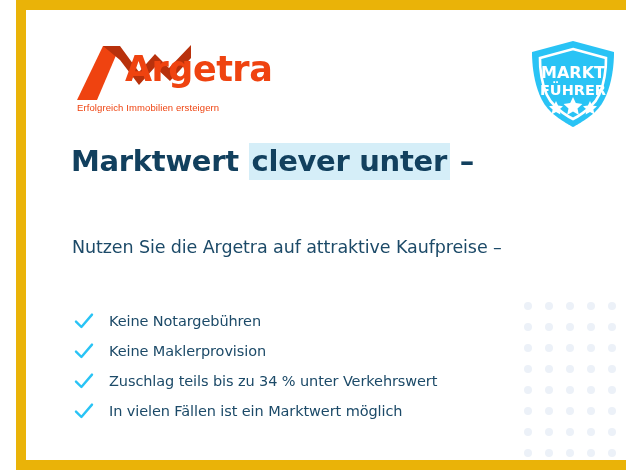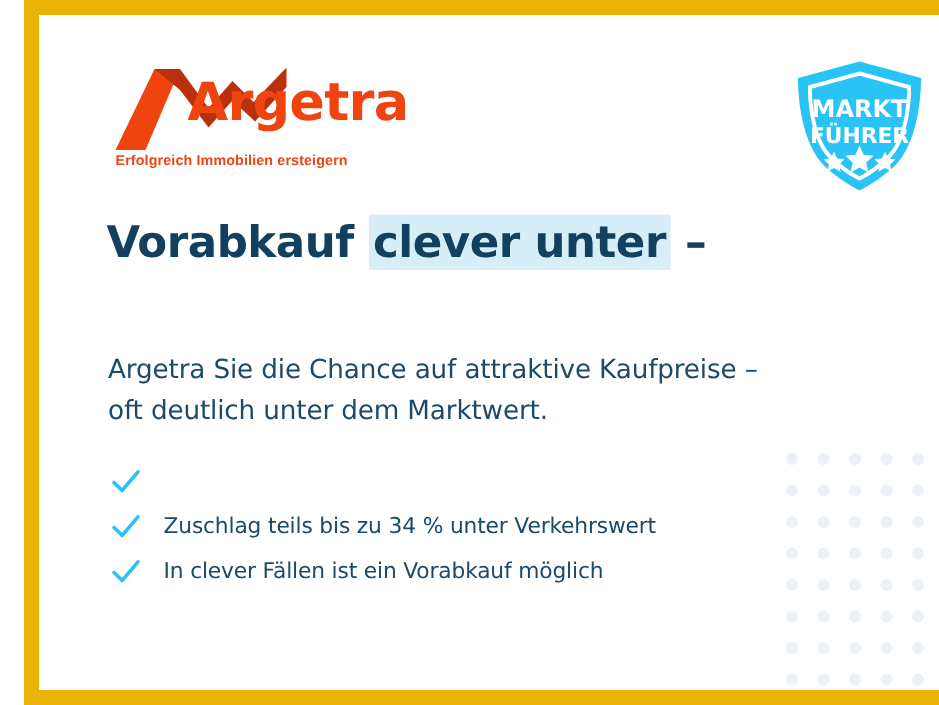--- a/index.html
+++ b/index.html
@@ -75,21 +75,21 @@
     letter-spacing: -0.5px;
     color: #ef4310;
     line-height: 1;
   }
   #logo-tagline {
     position: absolute;
     left: 4px;
     top: 58px;
     font-family: "Liberation Sans", sans-serif;
     font-size: 9.5px;
-    font-weight: bold;
+    font-weight: normal;
     letter-spacing: 0.1px;
     color: #ef4310;
     white-space: nowrap;
     text-align: center;
   }
 
   
   #badge {
     position: absolute;
     left: 500px;
@@ -230,42 +230,48 @@
         <text x="47" y="57" text-anchor="middle" fill="#ffffff" font-family="DejaVu Sans, sans-serif" font-size="14.5" font-weight="bold">FÜHRER</text>
         <g fill="#ffffff">
           <polygon points="30,63 32.1,67.6 37,68.2 33.4,71.6 34.4,76.5 30,74 25.6,76.5 26.6,71.6 23,68.2 27.9,67.6"></polygon>
           <polygon points="47,59 49.8,65.1 56.4,65.9 51.5,70.4 52.9,77 47,73.6 41.1,77 42.5,70.4 37.6,65.9 44.2,65.1"></polygon>
           <polygon points="64,63 66.1,67.6 71,68.2 67.4,71.6 68.4,76.5 64,74 59.6,76.5 60.6,71.6 57,68.2 61.9,67.6"></polygon>
         </g>
       </svg>
     </div>
 
     <h1 id="headline">
-      <span class="hl-line"><span>Vorabkauf </span><span class="mark">clever unter</span><span> –</span></span>
+      <span class="hl-line"><span>Marktwert </span><span class="mark">clever unter</span><span> –</span></span>
     </h1>
 
     <p id="subtitle">
-      <span class="sub-line">Argetra Sie die Chance auf attraktive Kaufpreise –</span>
-      <span class="sub-line">oft deutlich unter dem Marktwert.</span>
+      <span class="sub-line">Nutzen Sie die Argetra auf attraktive Kaufpreise –</span>
     </p>
 
     <ul id="bullets">
         <li>
           <svg class="check-icon" viewBox="0 0 22 22">
             <path d="M3 11.6 L8.4 17 L19 4.6" fill="none" stroke="#29c3f5" stroke-width="2.4" stroke-linecap="round" stroke-linejoin="round"></path>
           </svg>
+          <span class="bullet-label">Keine Notargebühren</span>
+        </li>
+        <li>
+          <svg class="check-icon" viewBox="0 0 22 22">
+            <path d="M3 11.6 L8.4 17 L19 4.6" fill="none" stroke="#29c3f5" stroke-width="2.4" stroke-linecap="round" stroke-linejoin="round"></path>
+          </svg>
+          <span class="bullet-label">Keine Maklerprovision</span>
         </li>
         <li>
           <svg class="check-icon" viewBox="0 0 22 22">
             <path d="M3 11.6 L8.4 17 L19 4.6" fill="none" stroke="#29c3f5" stroke-width="2.4" stroke-linecap="round" stroke-linejoin="round"></path>
           </svg>
           <span class="bullet-label">Zuschlag teils bis zu 34 % unter Verkehrswert</span>
         </li>
         <li>
           <svg class="check-icon" viewBox="0 0 22 22">
             <path d="M3 11.6 L8.4 17 L19 4.6" fill="none" stroke="#29c3f5" stroke-width="2.4" stroke-linecap="round" stroke-linejoin="round"></path>
           </svg>
-          <span class="bullet-label">In clever Fällen ist ein Vorabkauf möglich</span>
+          <span class="bullet-label">In vielen Fällen ist ein Marktwert möglich</span>
         </li>
       </ul>
 
   </div>
 </div>
 
 </body></html>

